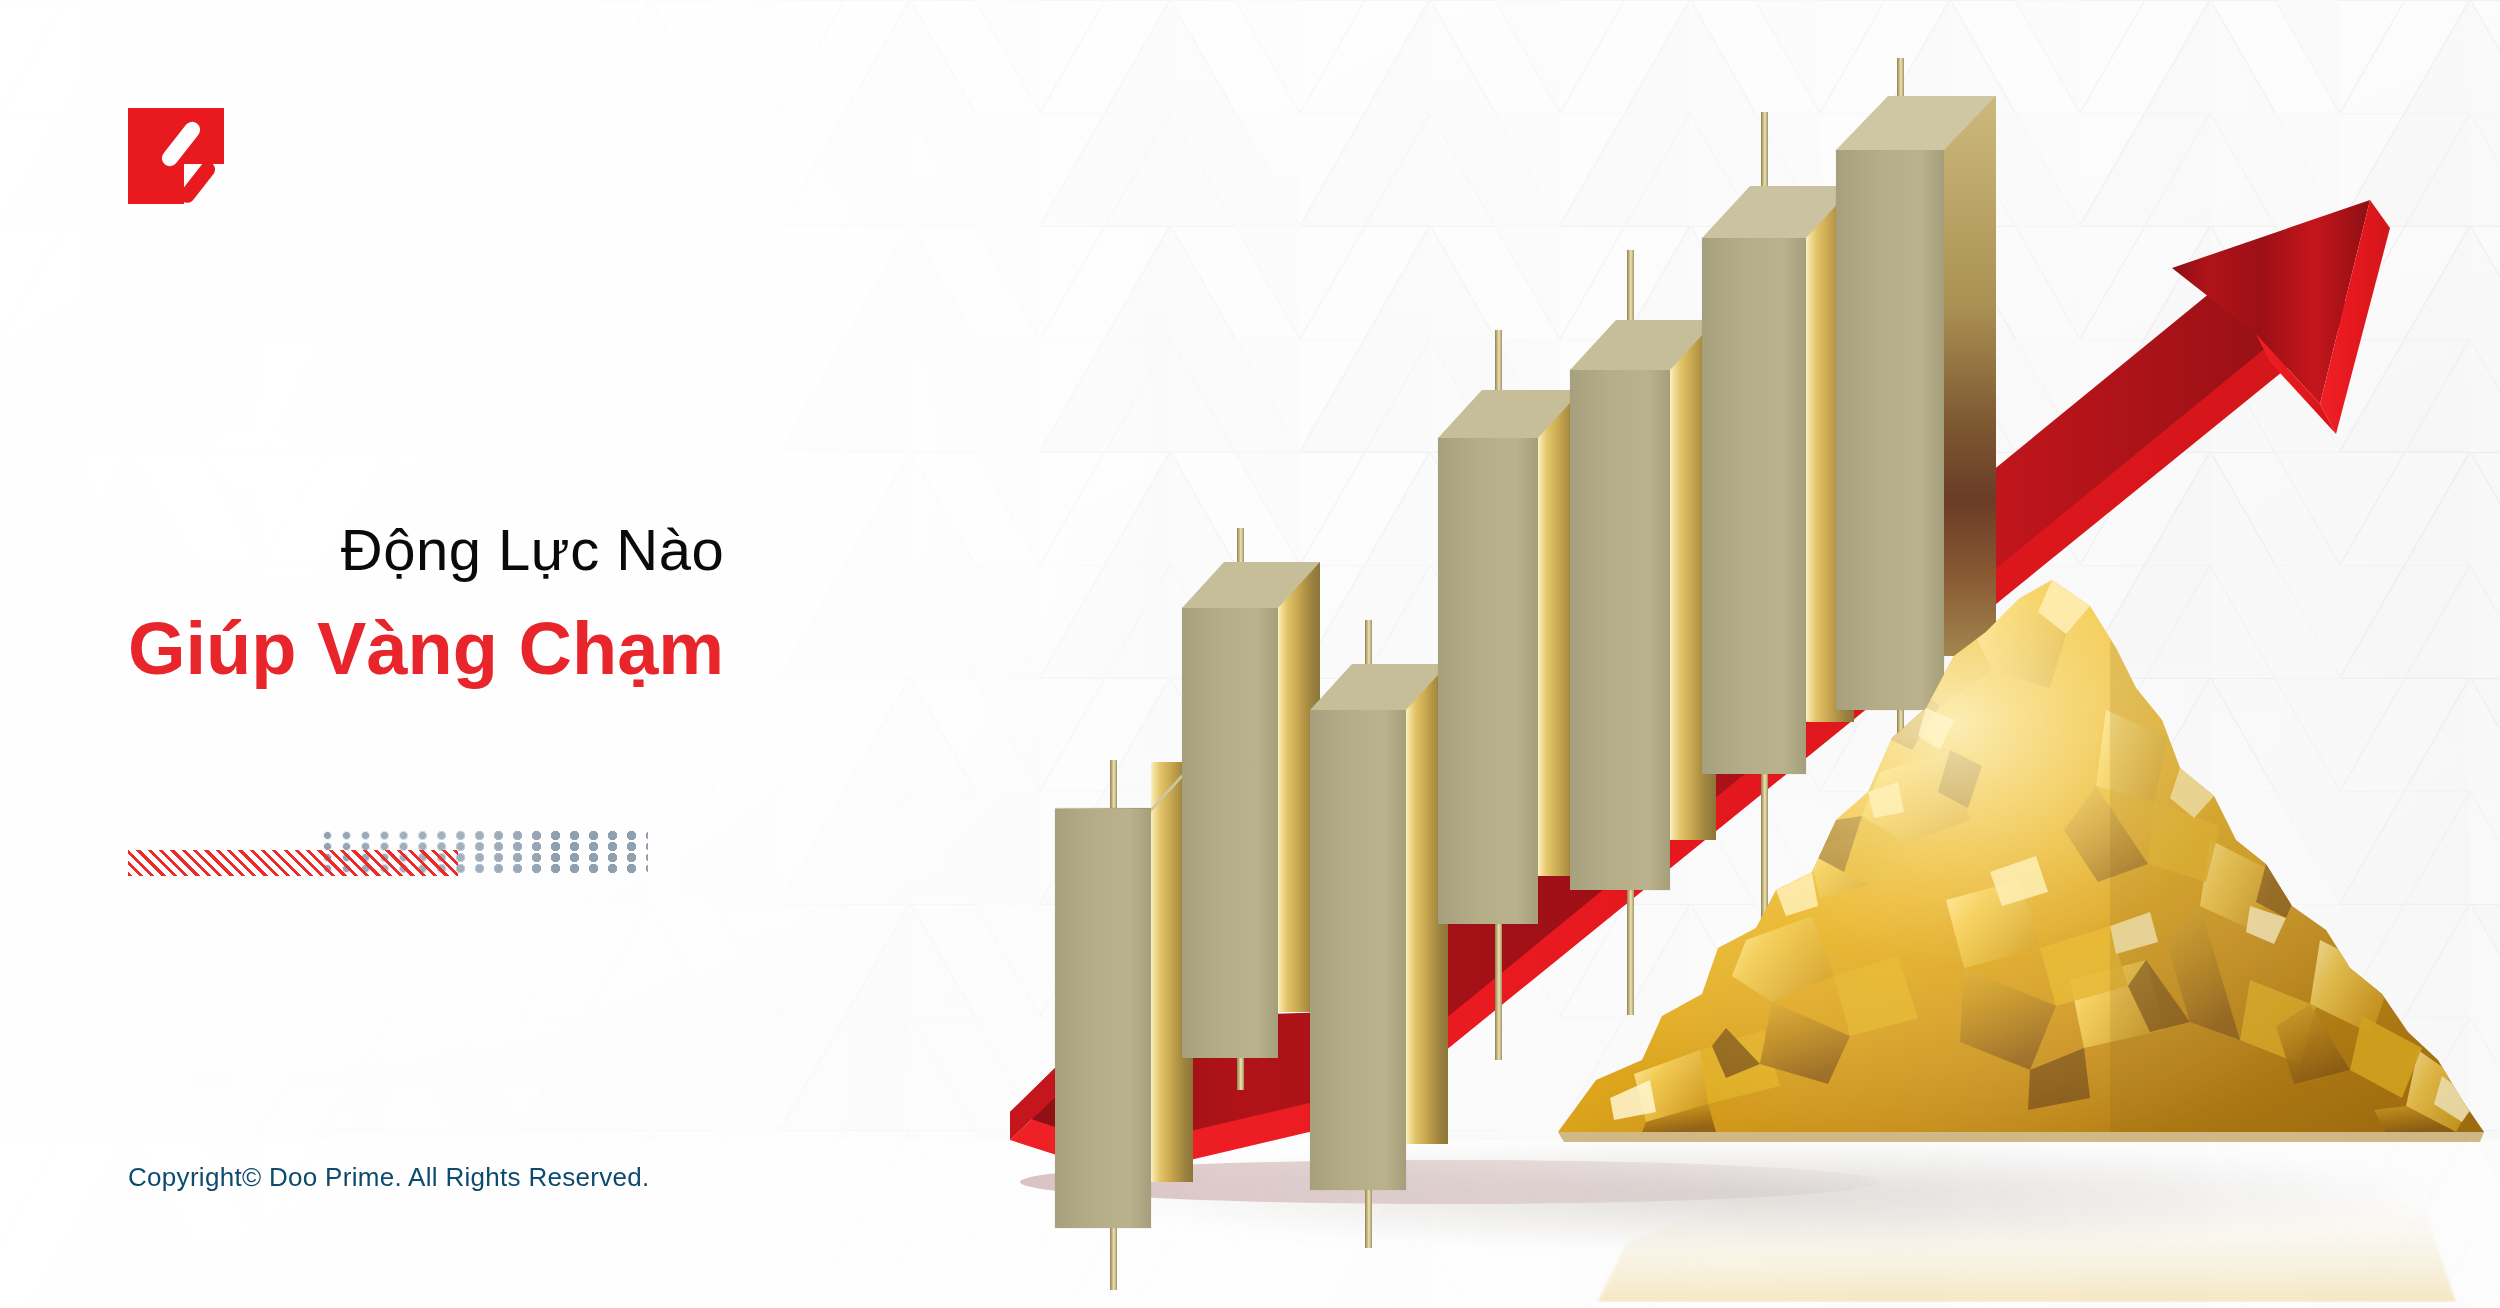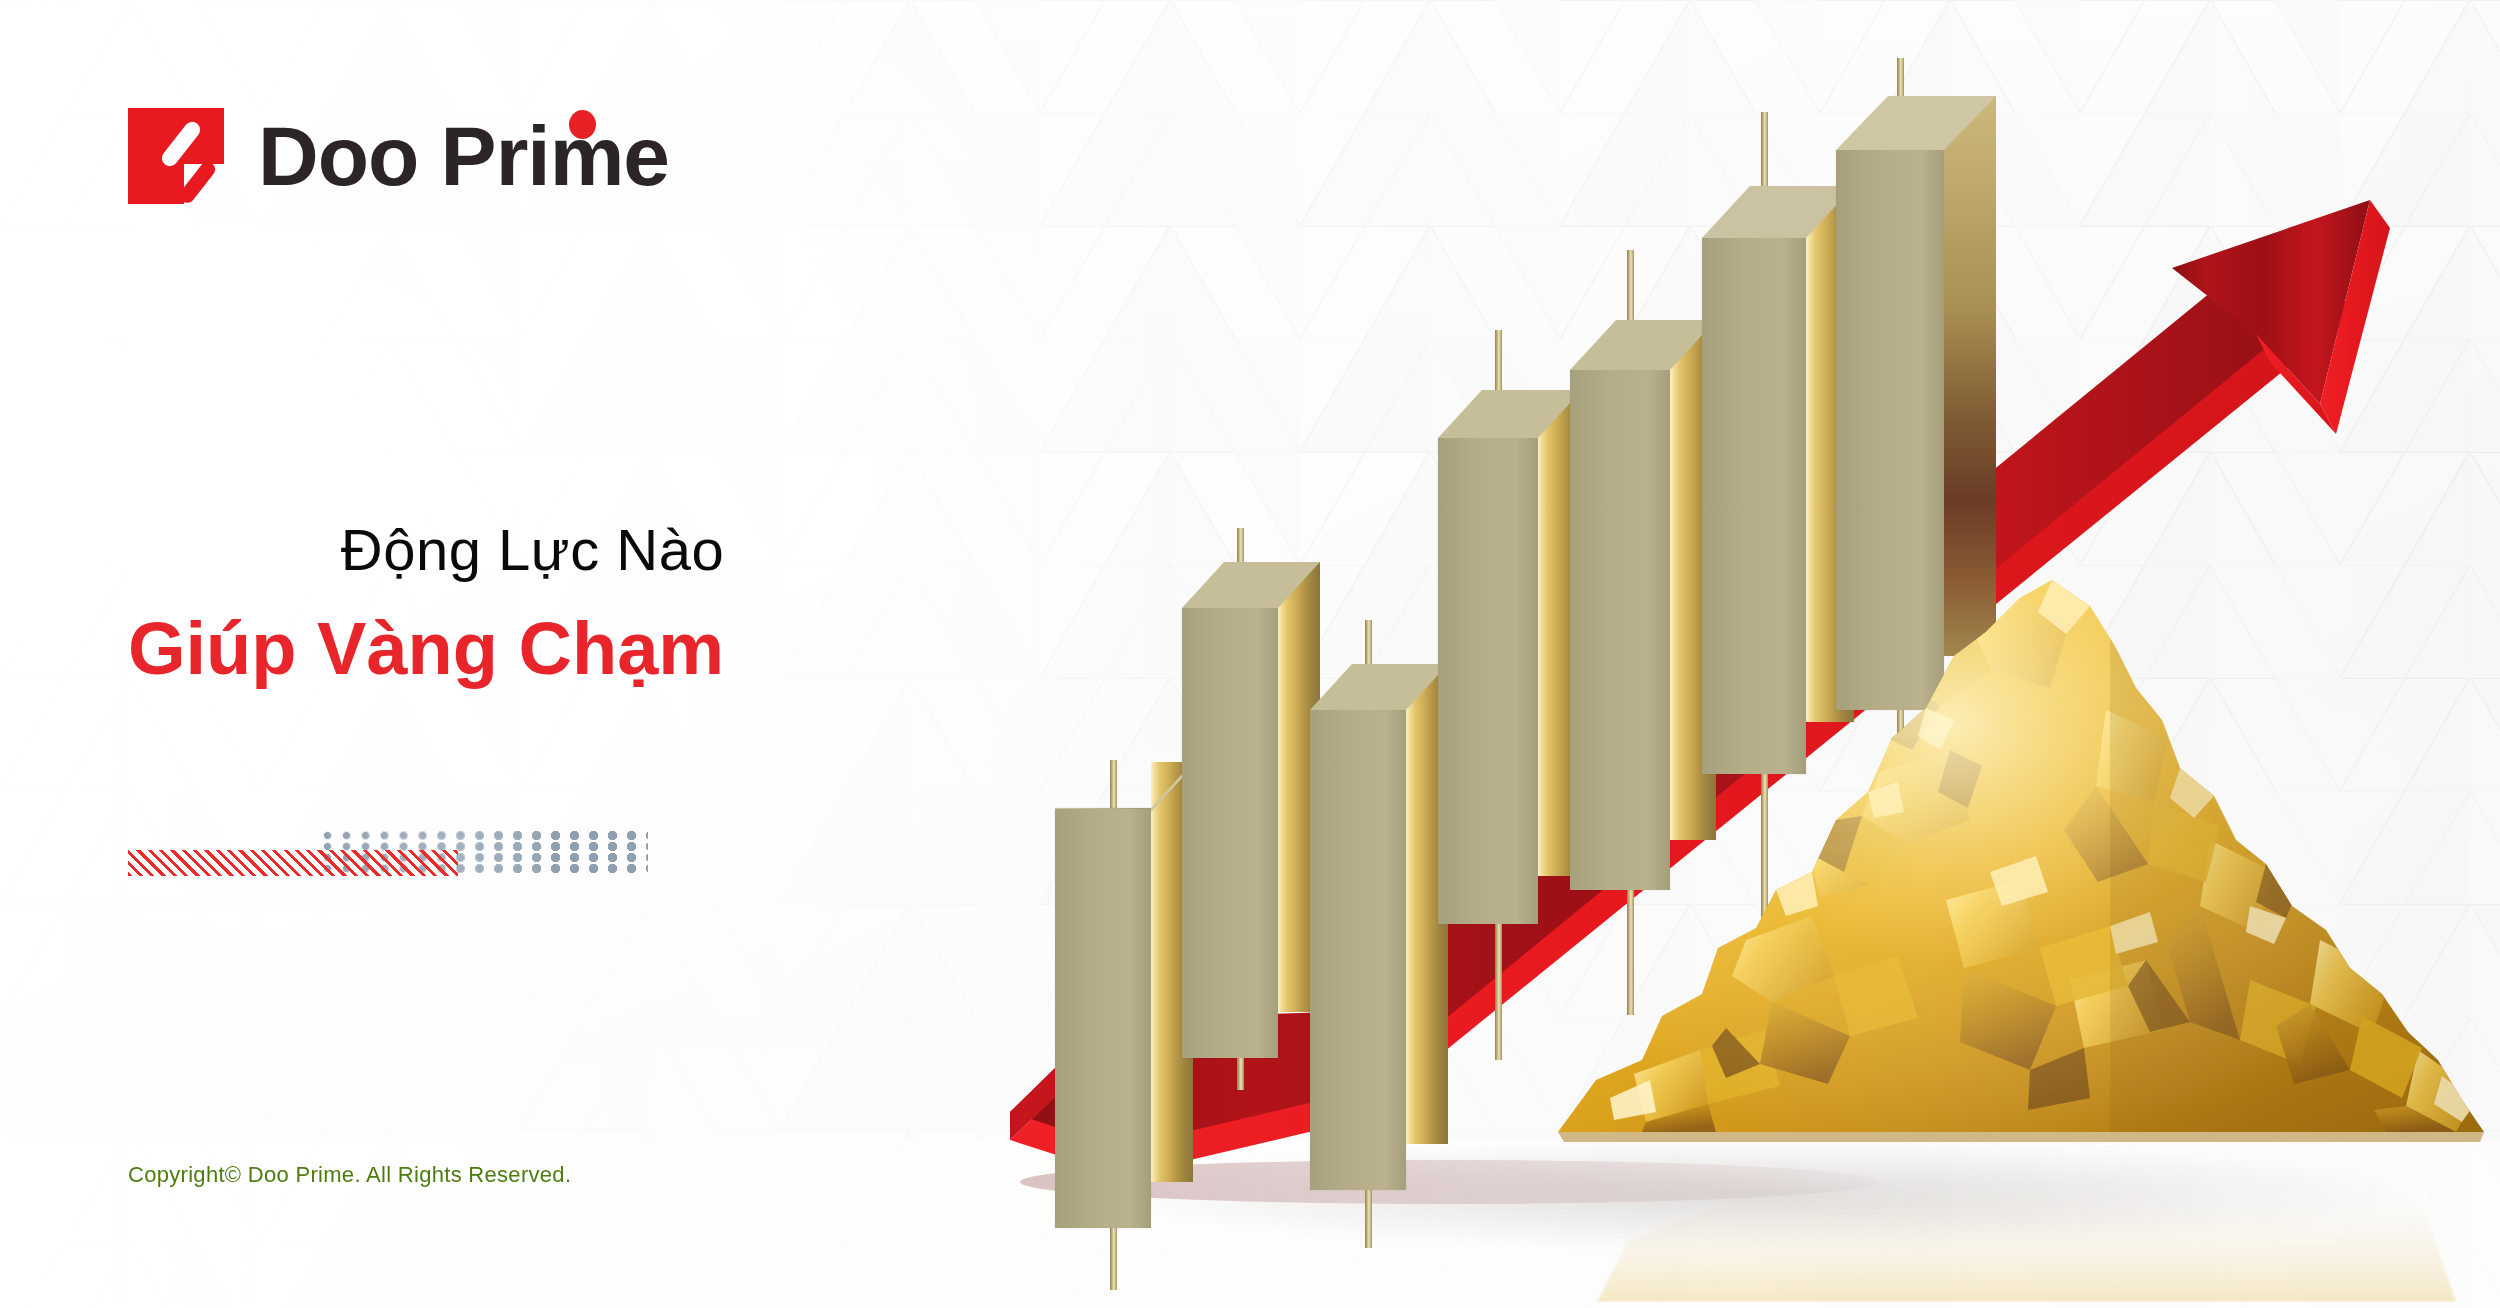--- a/index.html
+++ b/index.html
@@ -63,21 +63,21 @@
   }
   .deco-hatch{
     position:absolute;left:0px;top:22px;width:330px;height:26px;
     background-image:repeating-linear-gradient(45deg,
         #ed2b2b 0px,#ed2b2b 3px,
         rgba(255,255,255,0) 3px,rgba(255,255,255,0) 8px);
   }
 
   .copyright{
     position:absolute;left:128px;top:1162px;
-    font-size:22px;color:#4d7c0f;letter-spacing:.3px;white-space:nowrap;
+    font-size:26px;color:#0c4a6e;letter-spacing:.3px;white-space:nowrap;
   }
 
   
   .stage{position:absolute;left:1030px;top:0;width:1470px;height:1308px;z-index:4;}
   .ground-shadow{
     position:absolute;left:60px;top:1140px;width:1340px;height:110px;
     background:radial-gradient(ellipse at 50% 50%, rgba(120,110,100,.22) 0%, rgba(150,140,130,.10) 45%, rgba(255,255,255,0) 72%);
     filter:blur(6px);
   }
 
@@ -388,24 +388,20 @@
   <div class="left-col">
 
     <div class="logo-row">
       <div class="logo-mark">
         <svg width="96" height="96" viewBox="0 0 96 96">
           <path d="M0 0 H96 V56 H56 V96 H0 Z" fill="#e8191f"></path>
           <rect x="45" y="10" width="16" height="52" rx="8" fill="#ffffff" transform="rotate(38 53 36)"></rect>
           <rect x="62" y="50" width="15" height="48" rx="7.5" fill="#e8191f" transform="rotate(38 69 74)"></rect>
         </svg>
       </div>
-      <div class="wordmark">
-        <span>Doo Prime</span>
-        <span class="dot"></span>
-      </div>
     </div>
 
     <div class="headline-block">
       <div class="line-1">Động Lực Nào</div>
       <div class="line-2">Giúp Vàng Chạm</div>
     </div>
 
     <div class="deco">
       <div class="deco-dots"></div>
       <div class="deco-dots2"></div>

